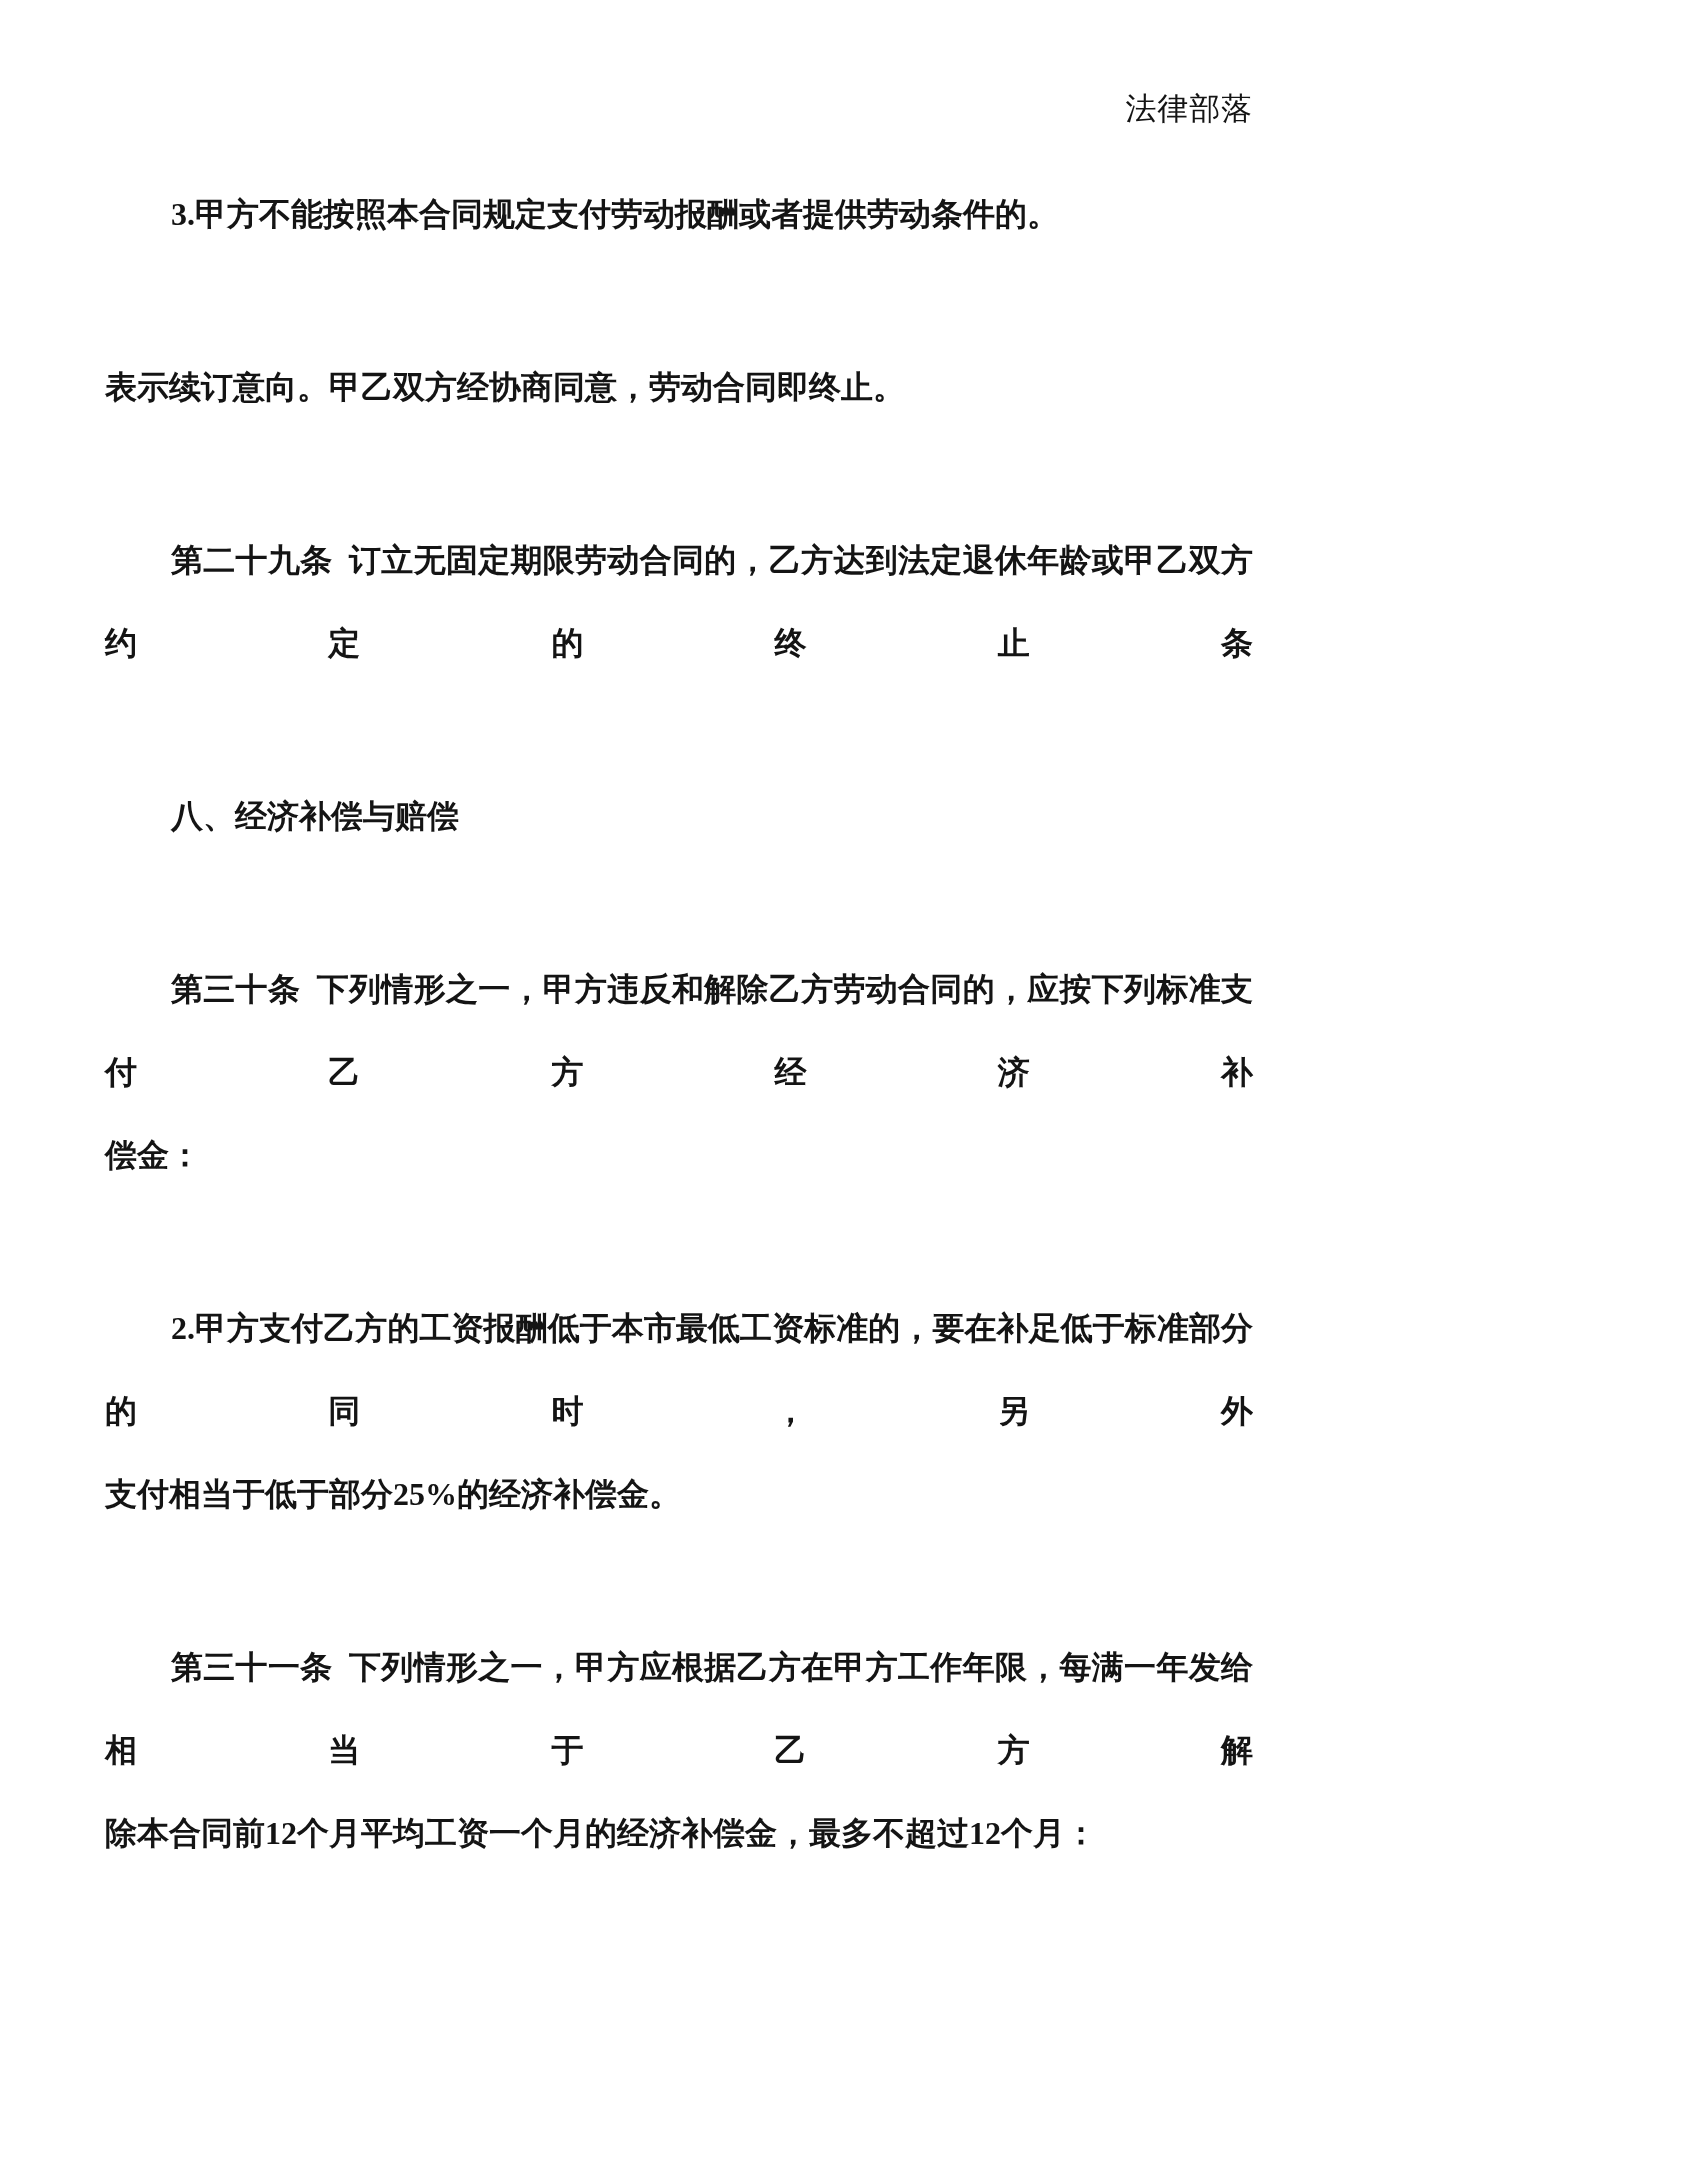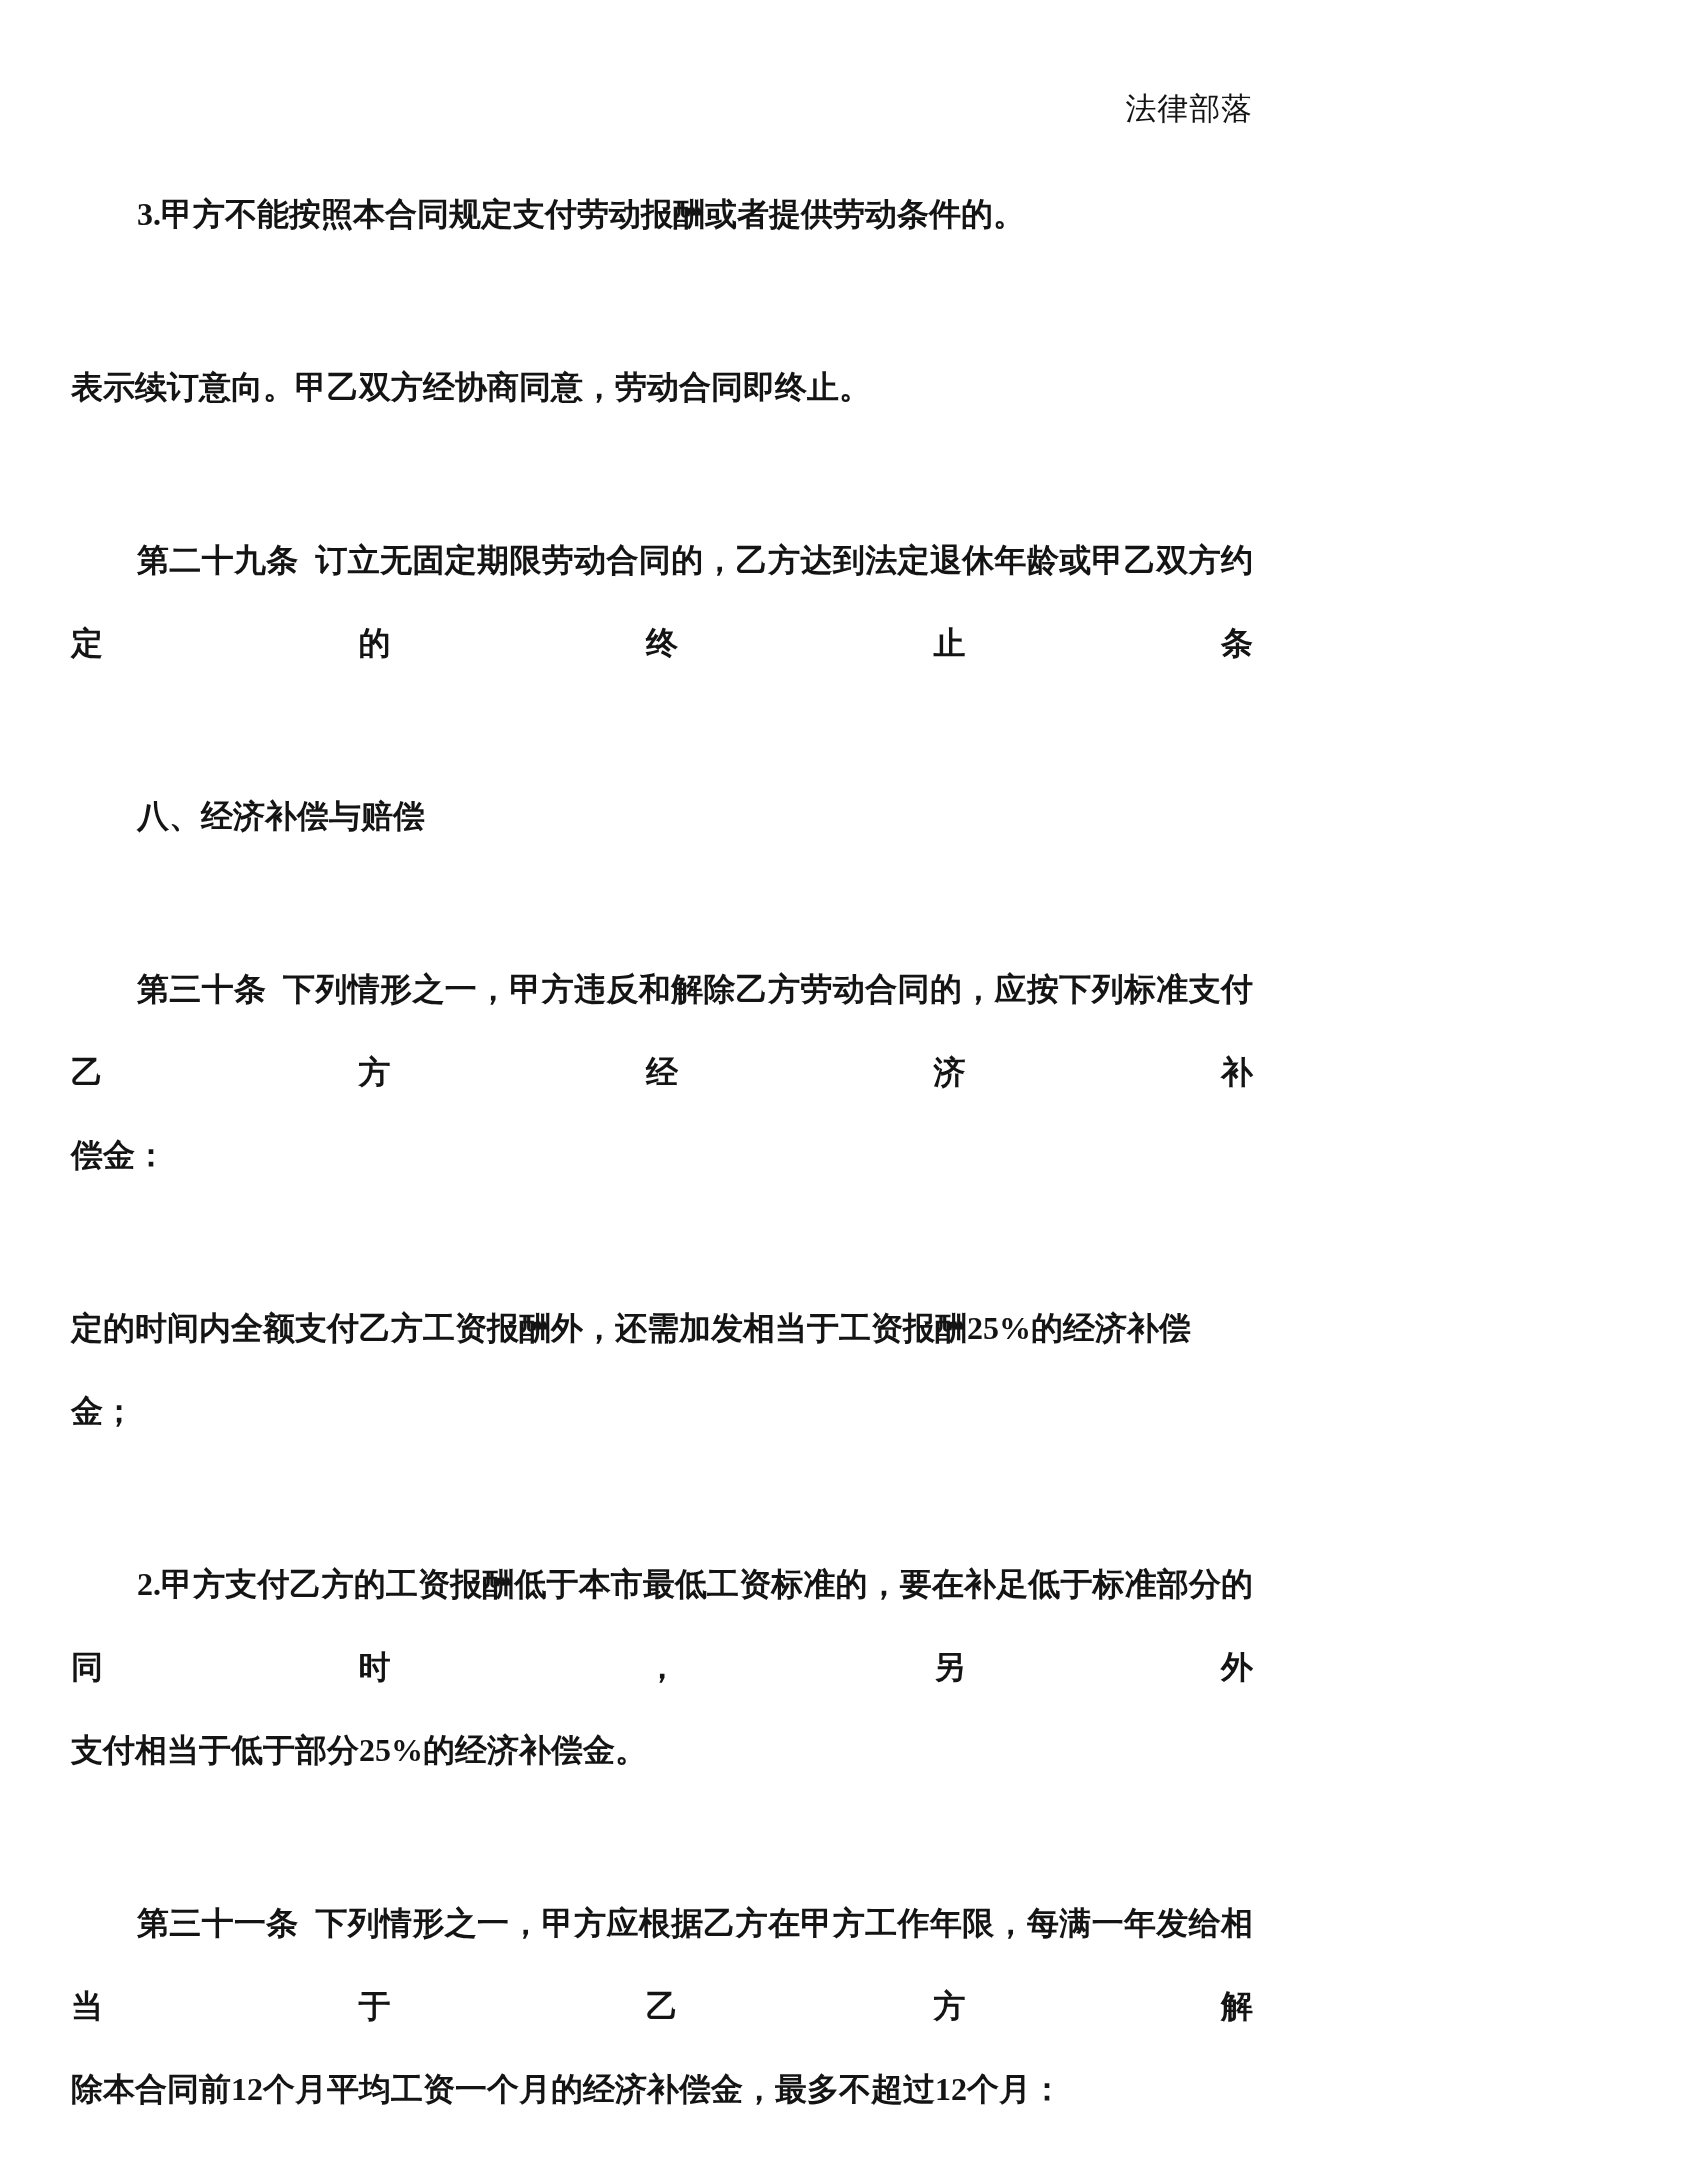--- a/index.html
+++ b/index.html
@@ -6,21 +6,21 @@
     margin: 0;
     padding: 0;
     background: #ffffff;
   }
   .page {
     position: relative;
     width: 1400px;
     height: 2182px;
     background: #ffffff;
     box-sizing: border-box;
-    padding: 86px 147px 0 71px;
+    padding: 86px 147px 0 105px;
     font-family: "Liberation Serif", "DejaVu Serif", serif;
     color: #141414;
     overflow: hidden;
   }
   .site-header {
     font-size: 31px;
     line-height: 46px;
     text-align: right;
     letter-spacing: 0.9px;
   }
@@ -70,21 +70,20 @@
     <div class="para">
       <div class="line ind">八、经济补偿与赔偿</div>
     </div>
 
     <div class="para">
       <div class="line ind just">第三十条  下列情形之一，甲方违反和解除乙方劳动合同的，应按下列标准支付乙方经济补</div>
       <div class="line">偿金：</div>
     </div>
 
     <div class="para">
-      <div class="line">定的时间内全额支付乙方工资报酬外，还需加发相当于工资报酬25%的经济补偿金；</div>
     </div>
 
     <div class="para">
       <div class="line ind just">2.甲方支付乙方的工资报酬低于本市最低工资标准的，要在补足低于标准部分的同时，另外</div>
       <div class="line">支付相当于低于部分25%的经济补偿金。</div>
     </div>
 
     <div class="para">
       <div class="line ind just">第三十一条  下列情形之一，甲方应根据乙方在甲方工作年限，每满一年发给相当于乙方解</div>
       <div class="line">除本合同前12个月平均工资一个月的经济补偿金，最多不超过12个月：</div>

